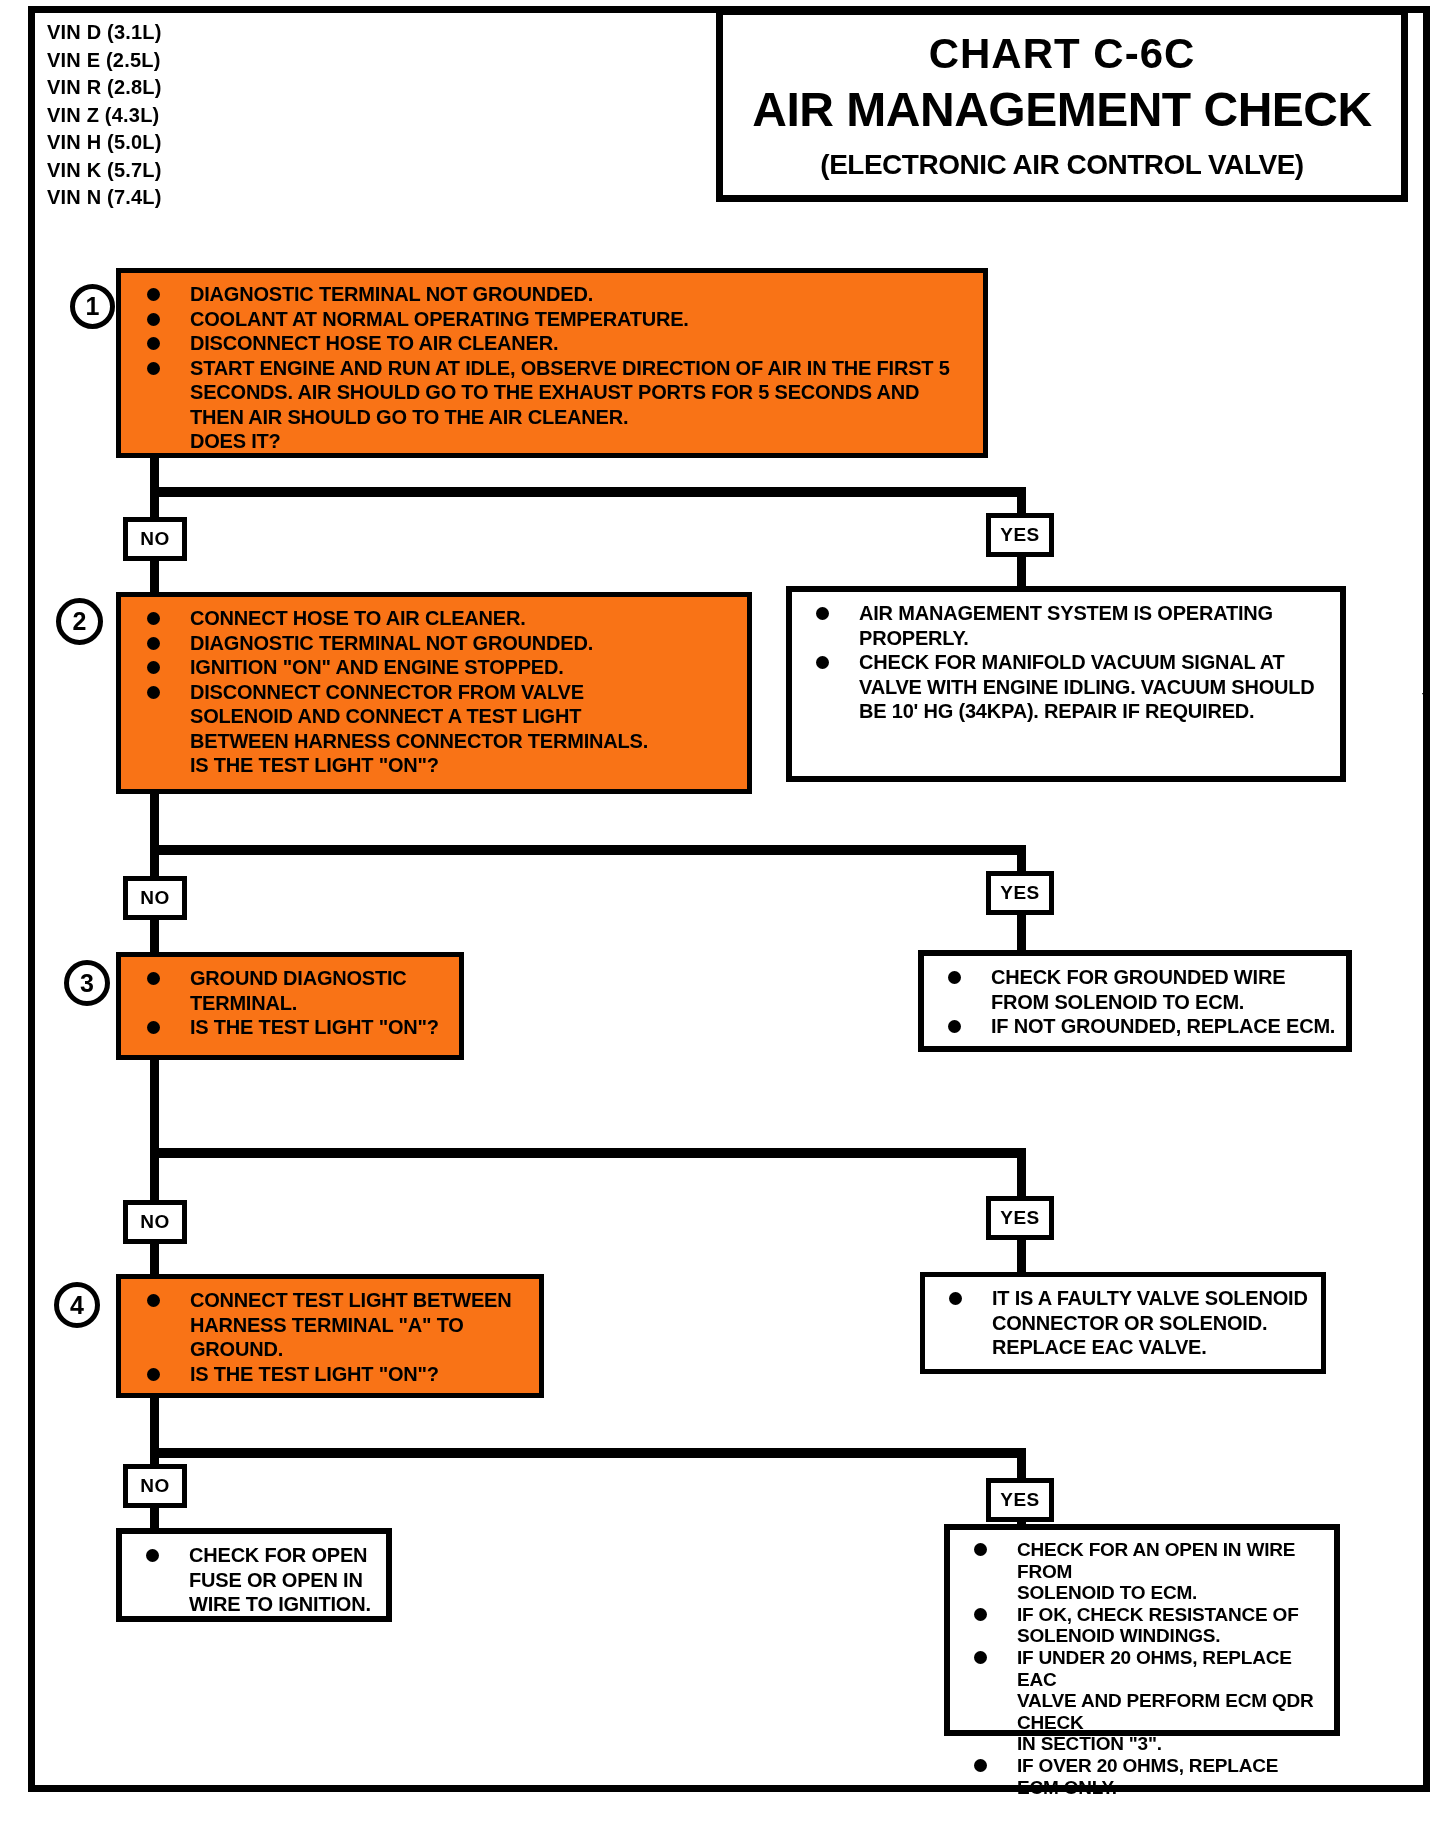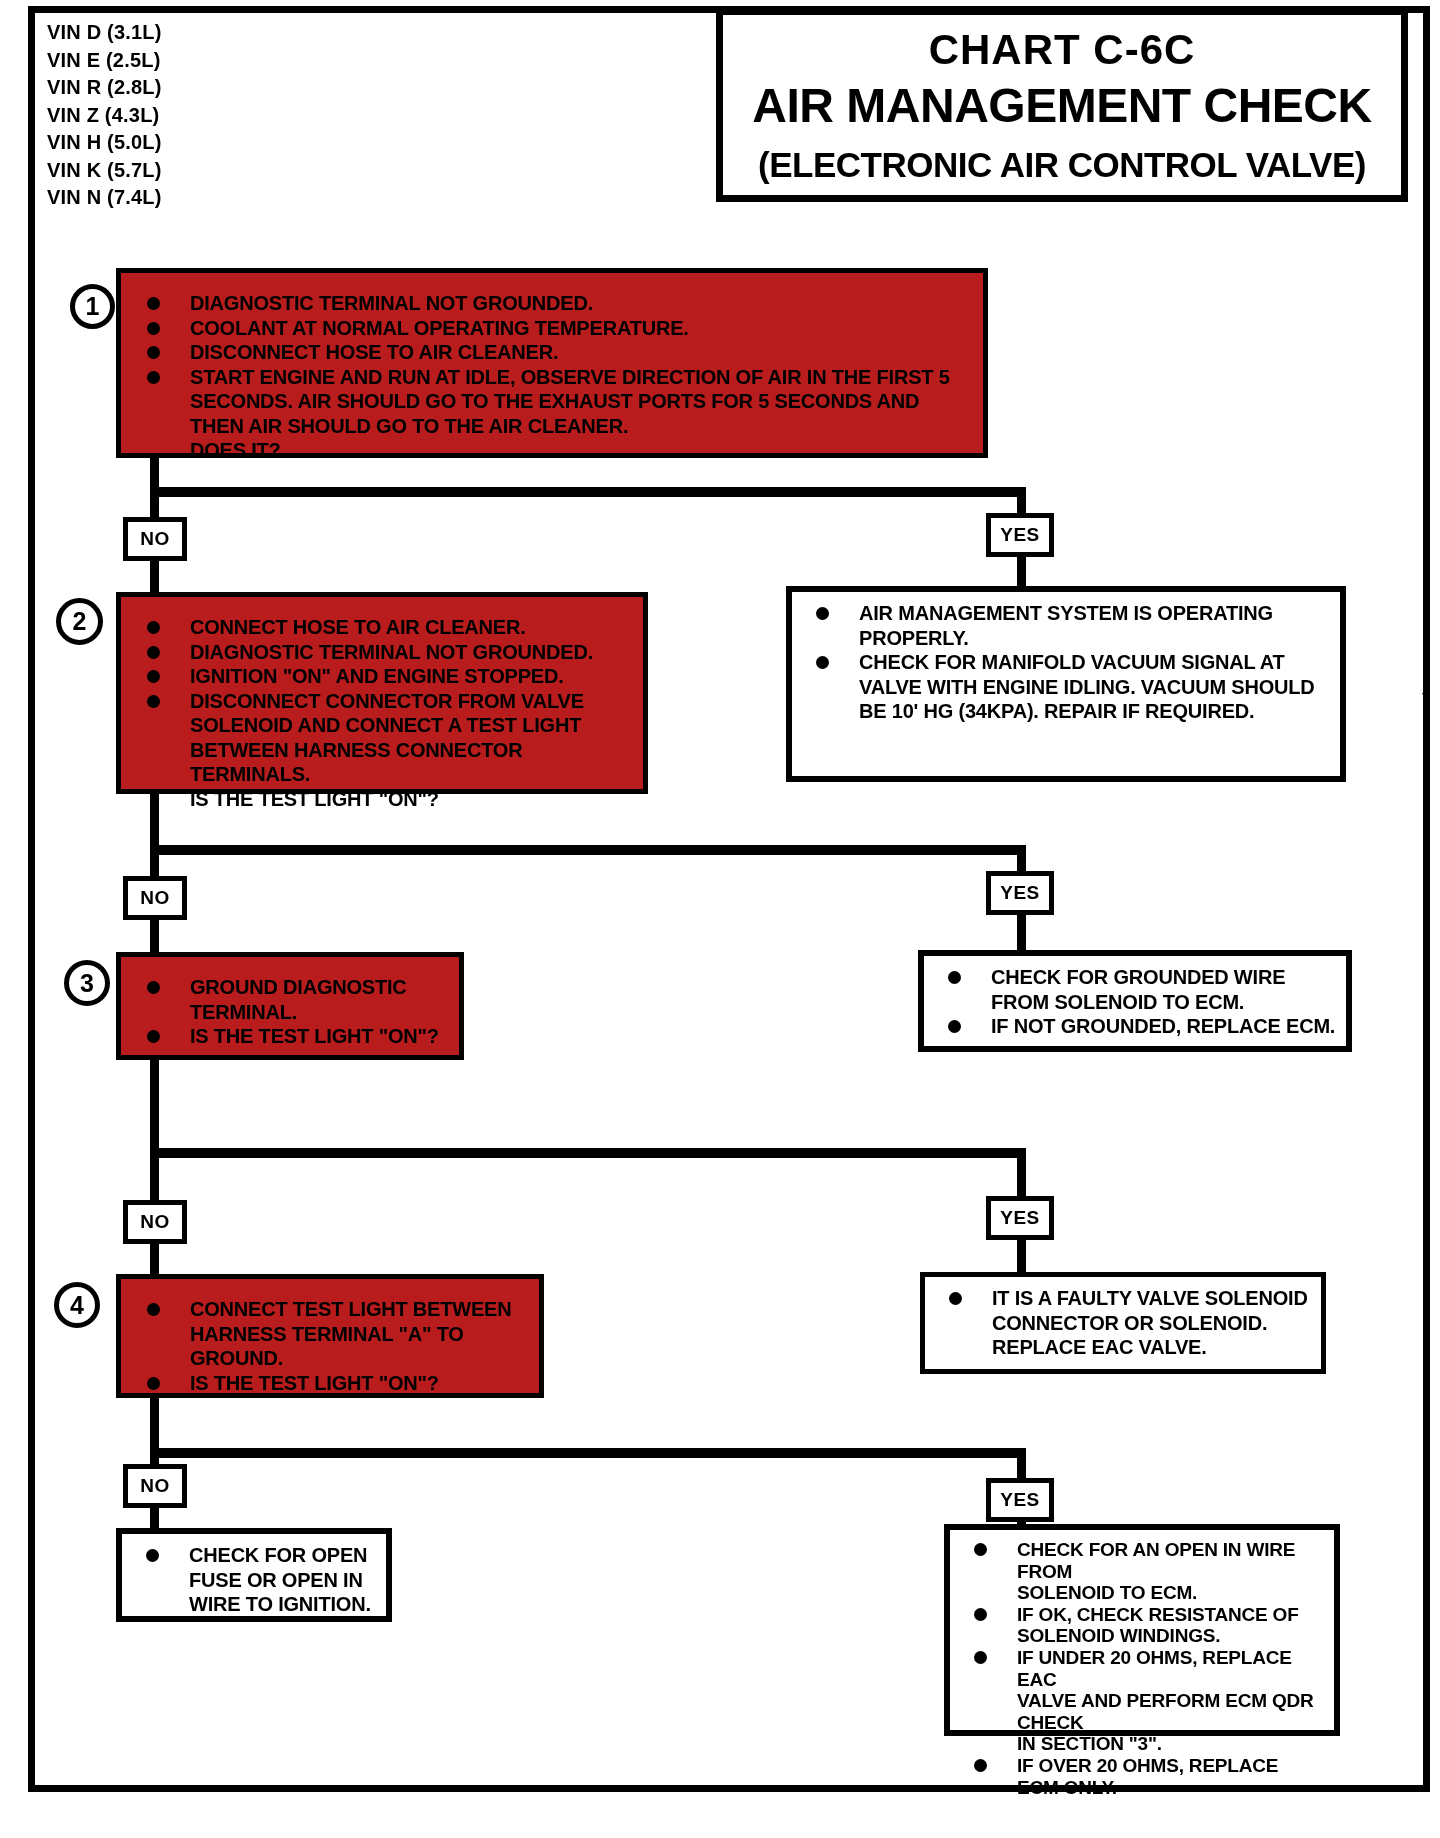--- a/index.html
+++ b/index.html
@@ -5,23 +5,23 @@
   html,body{margin:0;padding:0;background:#e8e8e8}
   *{box-sizing:border-box}
   .page{position:relative;width:1440px;height:1838px;background:#ffffff;overflow:hidden;
         font-family:"Liberation Sans",sans-serif;font-weight:bold;color:#000}
   .abs{position:absolute}
   .frame{border:7px solid #000;background:transparent;z-index:0}
   .titlebox{border:7px solid #000;background:#fff;z-index:4;display:flex;flex-direction:column;
             align-items:center;justify-content:center;text-align:center}
   .t1{font-size:42px;letter-spacing:1px}
   .t2{font-size:48px;margin-top:4px;letter-spacing:-0.5px}
-  .t3{font-size:35px;margin-top:12px;letter-spacing:-0.5px}
+  .t3{font-size:28px;margin-top:12px;letter-spacing:-0.5px}
   .vinlist{z-index:3;font-size:20px;line-height:27.5px;letter-spacing:0.2px}
-  .fbox{border:5px solid #000;background:#b91c1c;padding:18px 12px 8px 16px;z-index:2}
+  .fbox{border:5px solid #000;background:#f97316;padding:9px 12px 8px 16px;z-index:2}
   .rbox{border:6px solid #000;background:#fff;padding:9px 10px 8px 14px;z-index:2}
   .line{background:#000;z-index:1}
   .lbl{border:5px solid #000;background:#fff;display:flex;align-items:center;justify-content:center;
        font-size:19px;letter-spacing:0.5px;z-index:2}
   .circ{border:5px solid #000;border-radius:50%;background:#fff;display:flex;align-items:center;
         justify-content:center;font-size:25px;z-index:2}
   .brow{display:flex;align-items:flex-start}
   .dot{width:13px;height:13px;border-radius:50%;background:#000;flex:none;margin:6px 30px 0 10px}
   .btxt{white-space:pre-line;font-size:20px;line-height:24.5px;letter-spacing:-0.2px}
   .q{padding-left:53px}
@@ -87,21 +87,21 @@
   <div class="abs line" style="left:150px;top:559px;width:9px;height:36px"></div>
   <div class="abs line" style="left:1017px;top:495px;width:9px;height:22px"></div>
   <div class="abs lbl" style="left:986px;top:513px;width:68px;height:44px">
     <span>YES</span>
     </div>
   <div class="abs line" style="left:1017px;top:555px;width:9px;height:34px"></div>
 
   <div class="abs circ" style="left:56px;top:598px;width:47px;height:47px">
     <span>2</span>
   </div>
-  <div class="abs fbox" style="left:116px;top:592px;width:532px;height:202px">
+  <div class="abs fbox" style="left:116px;top:592px;width:636px;height:202px">
     <div class="brow">
         <span class="dot"></span>
       <span class="btxt">CONNECT HOSE TO AIR CLEANER.</span>
       </div>
     <div class="brow">
         <span class="dot"></span>
       <span class="btxt">DIAGNOSTIC  TERMINAL NOT GROUNDED.</span>
       </div>
     <div class="brow">
         <span class="dot"></span>

